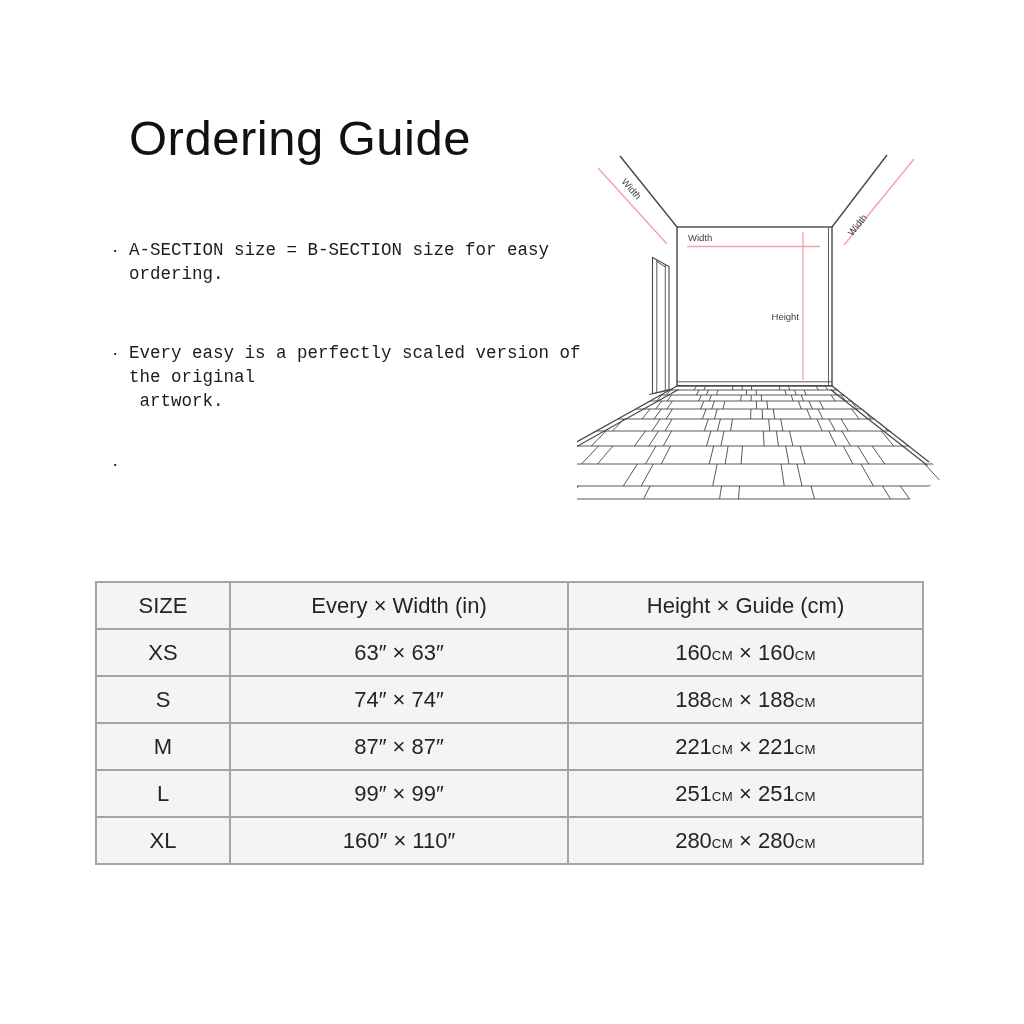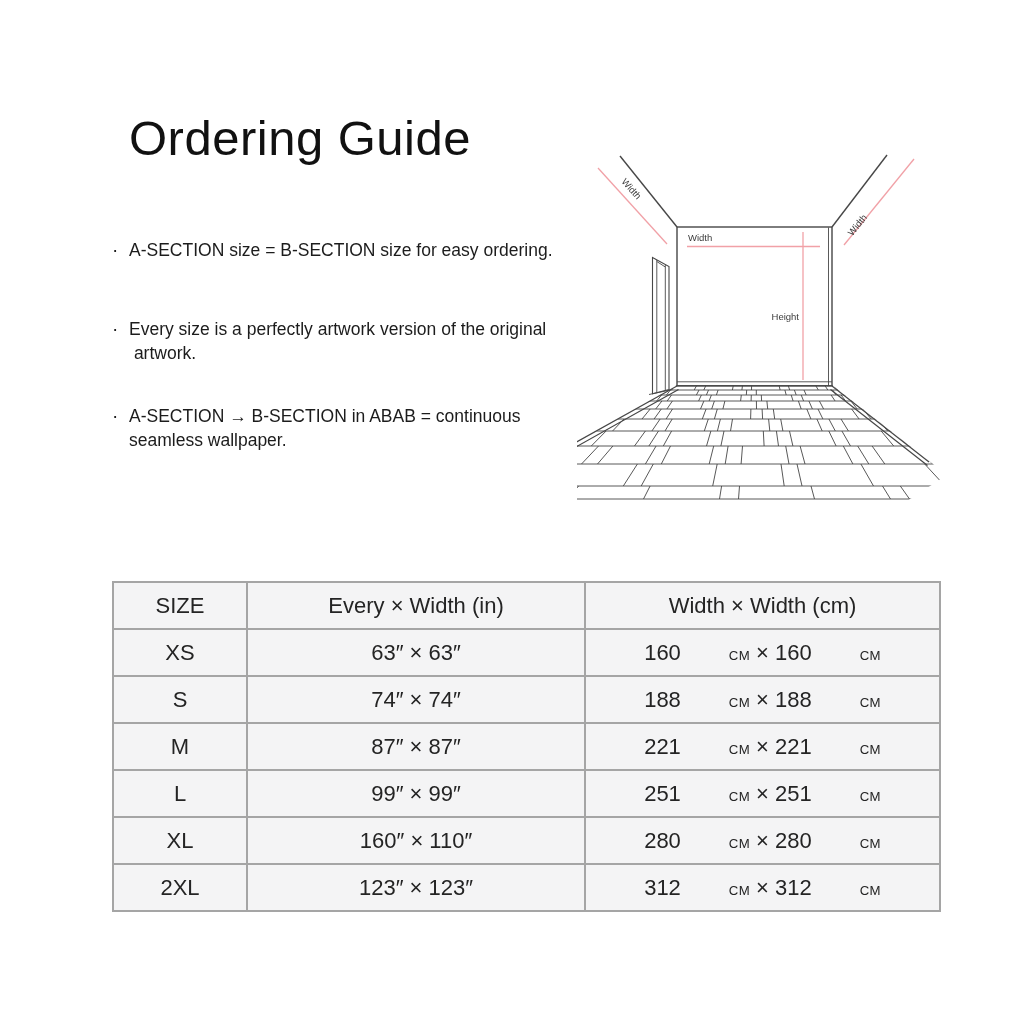--- a/index.html
+++ b/index.html
@@ -14,61 +14,59 @@
   }
   .bullets{
     position:absolute;left:112px;top:238px;width:500px;
     list-style:none;margin:0;padding:0;
     font-size:17.5px;line-height:24px;color:#1c1c1c;
   }
   .bullets li{display:flex;align-items:flex-start;}
   .bullets li:nth-child(2){margin-top:55px;}
   .bullets li:nth-child(3){margin-top:39px;}
   .bullets .dot{flex:0 0 17px;text-align:left;font-size:19px;}
-  .bullets .bullet-text{white-space:pre-wrap;}
+  .bullets .bullet-text{white-space:pre-wrap;font-family:Liberation Mono, monospace;}
   .diagram{position:absolute;left:577px;top:128px;width:380px;height:380px;}
   .diagram svg{display:block;}
   .diagram .wall-line{stroke:#474747;fill:none;}
   .diagram .pink{stroke:#f1a1a7;stroke-width:1.3;fill:none;}
   .diagram .lbl{font-family:"Liberation Sans","DejaVu Sans",sans-serif;font-size:9.5px;fill:#3c3c3c;}
   .diagram .grid{stroke:#454545;stroke-width:.9;fill:none;}
   .size-table{
-    position:absolute;left:112px;top:581px;width:827px;
+    position:absolute;left:95px;top:581px;width:827px;
     border-collapse:collapse;table-layout:fixed;border-radius:21px;
   }
   .size-table th,.size-table td{
     border:2px solid #a5a5a5;background:#f4f4f5;height:45px;
     text-align:center;vertical-align:middle;padding:0;
     font-weight:400;color:#242424;
   }
   .size-table th{font-size:22px;}
   .size-table td{font-size:22px;}
-  .size-table .unit{font-size:0.6em;text-transform:uppercase;letter-spacing:.3px;margin-left:48px;}
+  .size-table .unit{font-size:0.6em;text-transform:uppercase;letter-spacing:.3px;}
 </style>
 </head>
 <body>
 
 <div class="page">
 
   <h1 class="title">Ordering Guide</h1>
 
   <ul class="bullets" id="bullet-list">
       <li>
         <span class="dot">·</span>
         <span class="bullet-text">A-SECTION size = B-SECTION size for easy ordering.</span>
       </li>
       <li>
         <span class="dot">·</span>
-        <span class="bullet-text">Every size is a perfectly artwork version of the original
+        <span class="bullet-text">Every easy is a perfectly scaled version of the original
  artwork.</span>
       </li>
       <li>
         <span class="dot">·</span>
-        <span class="bullet-text">A-SECTION → B-SECTION in ABAB = continuous
-seamless wallpaper.</span>
       </li>
     </ul>
 
   <div class="diagram">
     <svg viewBox="0 0 380 380" width="380" height="380">
       <defs>
         <clipPath id="floorClip">
           <path d="M100,257 L255,257 L370,347 L330,373 L-2,373 L-2,316 Z"></path>
         </clipPath>
       </defs>
@@ -107,21 +105,21 @@
   <table class="size-table">
     <colgroup>
       <col style="width:134px">
         <col style="width:338px">
         <col style="width:355px">
     </colgroup>
     <thead>
       <tr>
         <th>SIZE</th>
         <th>Every × Width (in)</th>
-        <th>Width × Width (cm)</th>
+        <th>Height × Guide (cm)</th>
       </tr>
     </thead>
     <tbody id="size-rows">
         <tr>
           <td>XS</td>
           <td>63″ × 63″</td>
           <td>160<span class="unit">cm</span> × 160<span class="unit">cm</span></td>
         </tr>
         <tr>
           <td>S</td>
@@ -136,21 +134,16 @@
         <tr>
           <td>L</td>
           <td>99″ × 99″</td>
           <td>251<span class="unit">cm</span> × 251<span class="unit">cm</span></td>
         </tr>
         <tr>
           <td>XL</td>
           <td>160″ × 110″</td>
           <td>280<span class="unit">cm</span> × 280<span class="unit">cm</span></td>
         </tr>
-        <tr>
-          <td>2XL</td>
-          <td>123″ × 123″</td>
-          <td>312<span class="unit">cm</span> × 312<span class="unit">cm</span></td>
-        </tr>
       </tbody>
   </table>
 
 </div>
 
 </body></html>

